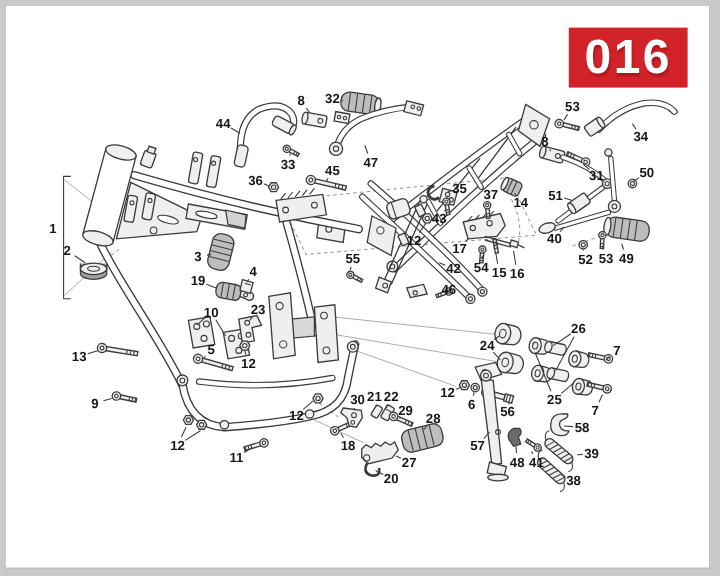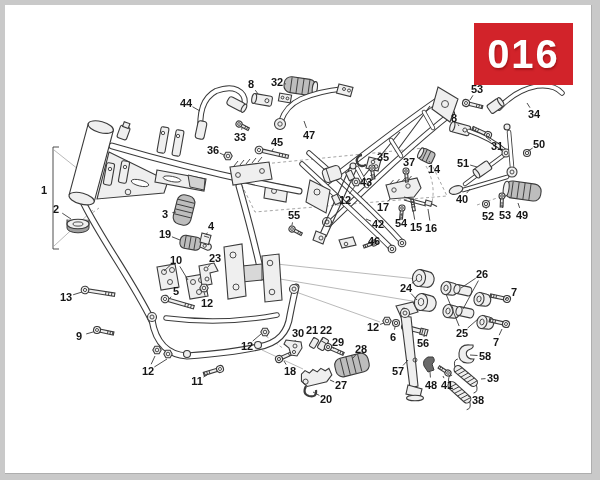--- a/index.html
+++ b/index.html
@@ -1,21 +1,21 @@
 <!DOCTYPE html>
 <html><head>
 <meta charset="utf-8">
 <style>
   html,body{margin:0;padding:0;}
   #stage{position:relative;width:600px;height:480px;background:#c9c9c9;overflow:hidden;
          font-family:"Liberation Sans",sans-serif;}
   #page{position:absolute;left:5px;top:5px;width:586px;height:468px;background:#ffffff;
         border-right:1px solid #aeaeae;border-bottom:1px solid #aeaeae;}
   #art{position:absolute;left:0;top:0;pointer-events:none;}
-  .badge{position:absolute;left:474px;top:23px;width:99px;height:62px;
+  .badge{position:absolute;left:474px;top:23px;width:99px;height:50px;
          display:flex;align-items:center;justify-content:center;
          font-size:40px;font-weight:bold;letter-spacing:2px;
          text-shadow:1px 2px 2px rgba(90,0,0,0.35);}
   
   .tube{fill:none;stroke:#3b3b3b;stroke-linecap:round;stroke-linejoin:round;}
   .tw{stroke:#ffffff;}
   .o7{stroke-width:7;}  .i7{stroke-width:4.8;}
   .o6{stroke-width:6;}  .i6{stroke-width:4;}
   .o55{stroke-width:5.5;}.i55{stroke-width:3.6;}
   .o45{stroke-width:4.5;}.i45{stroke-width:2.8;}

